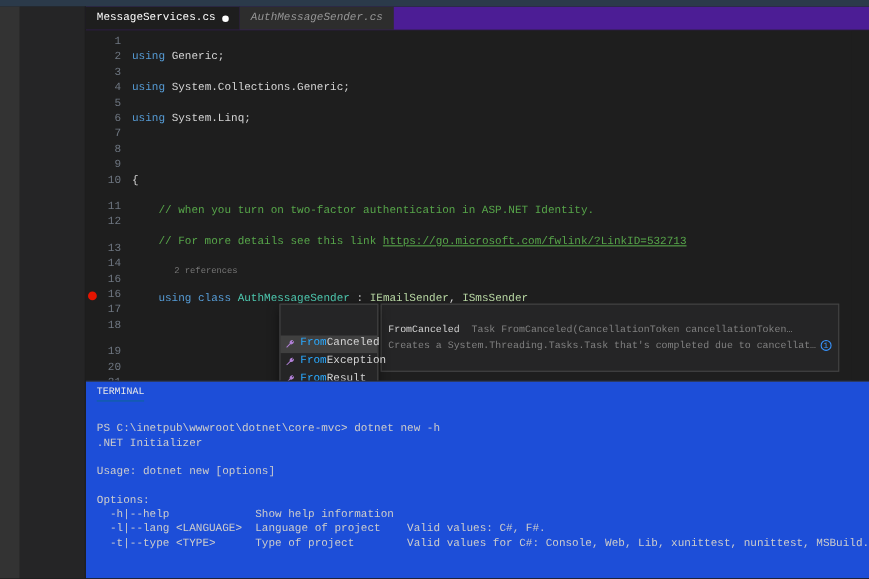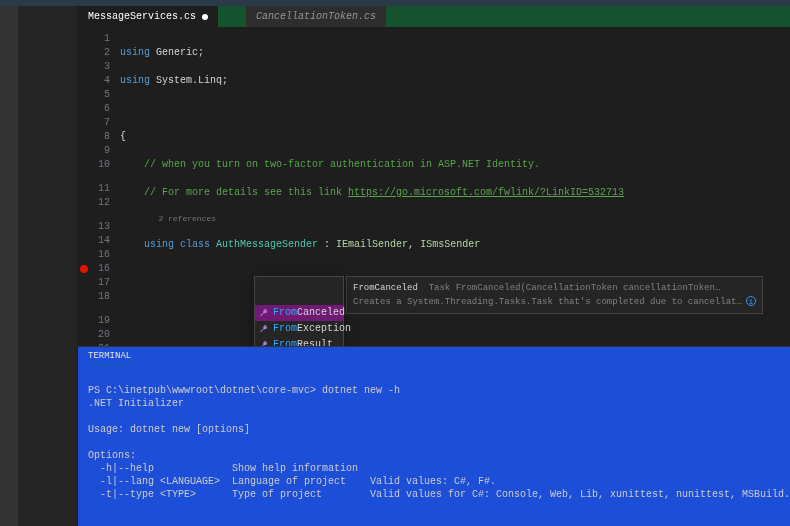--- a/index.html
+++ b/index.html
@@ -10,21 +10,21 @@
     font-size: 11px;
     color: #d4d4d4;
     overflow: hidden;
   }
   .titlebar { height: 6px; background: #2b3a4a; }
   .shell { display: flex; height: calc(100% - 6px); }
   .activitybar { width: 18px; background: #333333; }
   .sidebar { width: 60px; background: #252526; border-right: 1px solid #1e1e1e; }
   .main { flex: 1; display: flex; flex-direction: column; overflow: hidden; }
 
-  .tabbar { display: flex; background: #14532d; height: 22px; border-bottom: 1px solid #1e1e1e; gap: 28px; }
+  .tabbar { display: flex; background: #4c1d95; height: 22px; border-bottom: 1px solid #1e1e1e; }
   .tab {
     display: flex; align-items: center; gap: 6px;
     padding: 0 10px; font-size: 10px; color: #969696;
     background: #2d2d2d; font-style: italic;
   }
   .tab.active { background: #1e1e1e; color: #fff; font-style: normal; }
   .tab .dirty { width: 6px; height: 6px; border-radius: 50%; background: #fff; }
 
   .editor { position: relative; flex: 1; display: flex; overflow: hidden; background:#1e1e1e; }
   .gutter {
@@ -52,26 +52,26 @@
   .lnk { color:#57a64a; text-decoration: underline; }
   @keyframes bl { 50% { opacity:0; } }
 
   
   .intellisense {
     position:absolute; background:#252526; border:1px solid #454545;
     font-size:10px; box-shadow:0 4px 10px rgba(0,0,0,.5);
     z-index:10;
   }
   .is-row { display:flex; align-items:center; gap:4px; padding:1px 6px 1px 4px; color:#d4d4d4; }
-  .is-row.sel { background:#701a75; }
+  .is-row.sel { background:#404040; }
   .is-icon { width:10px; height:10px; color:#b180d7; flex-shrink:0; }
   .is-match { color:#2aaaff; }
   .is-hint {
     position:absolute; background:#252526; border:1px solid #454545;
-    color:#9cdcfe; font-size:9px; padding:4px 6px; white-space:nowrap;
+    color:#9cdcfe; font-size:9px; padding:16px 6px; white-space:nowrap;
     max-width:420px;
   }
   .is-hint .info{
     display:inline-block; width:10px;height:10px;border-radius:50%;
     border:1px solid #3794ff;color:#3794ff;line-height:9px;text-align:center;font-size:8px;margin-left:4px;
   }
 
   
   .panel {
     height: 180px; background:#1d4ed8; border-top:1px solid #333;
@@ -96,21 +96,21 @@
   <div class="sidebar"></div>
 
   <div class="main">
 
     <div class="tabbar">
       <div class="tab active">
         <span>MessageServices.cs</span>
         <span class="dirty"></span>
       </div>
       <div class="tab inactive">
-        <span>CancellationToken.cs</span>
+        <span>AuthMessageSender.cs</span>
       </div>
     </div>
 
     <div class="editor">
       <div class="gutter">
         <div class="bp-col">
           <div class="bp" style="top:calc(14px*15 + 10px*2 + 3px)"></div>
         </div>
         <div id="linenums">
             <div class="ln">1</div>
@@ -137,20 +137,21 @@
             <div class="ln">19</div>
             <div class="ln">20</div>
             <div class="ln">21</div>
             <div class="ln">22</div>
             <div class="ln">23</div>
           </div>
       </div>
 
       <div class="code">
 <div class="ln"><span class="kw">using</span> <span>Generic;</span></div>
+<div class="ln"><span class="kw">using</span> <span>System.Collections.Generic;</span></div>
 <div class="ln"><span class="kw">using</span> <span>System.Linq;</span></div>
 <div class="ln"></div>
 <div class="ln"><span>{</span></div>
 <div class="ln">    <span class="cmt">// when you turn on two-factor authentication in ASP.NET Identity.</span></div>
 <div class="ln">    <span class="cmt">// For more details see this link </span><span class="lnk">https://go.microsoft.com/fwlink/?LinkID=532713</span></div>
 <div class="codelens">        <span>2 references</span></div>
 <div class="ln">    <span class="kw">using class</span> <span class="type">AuthMessageSender</span><span> : </span><span class="iface">IEmailSender</span><span>, </span><span class="iface">ISmsSender</span></div>
 
 
 

